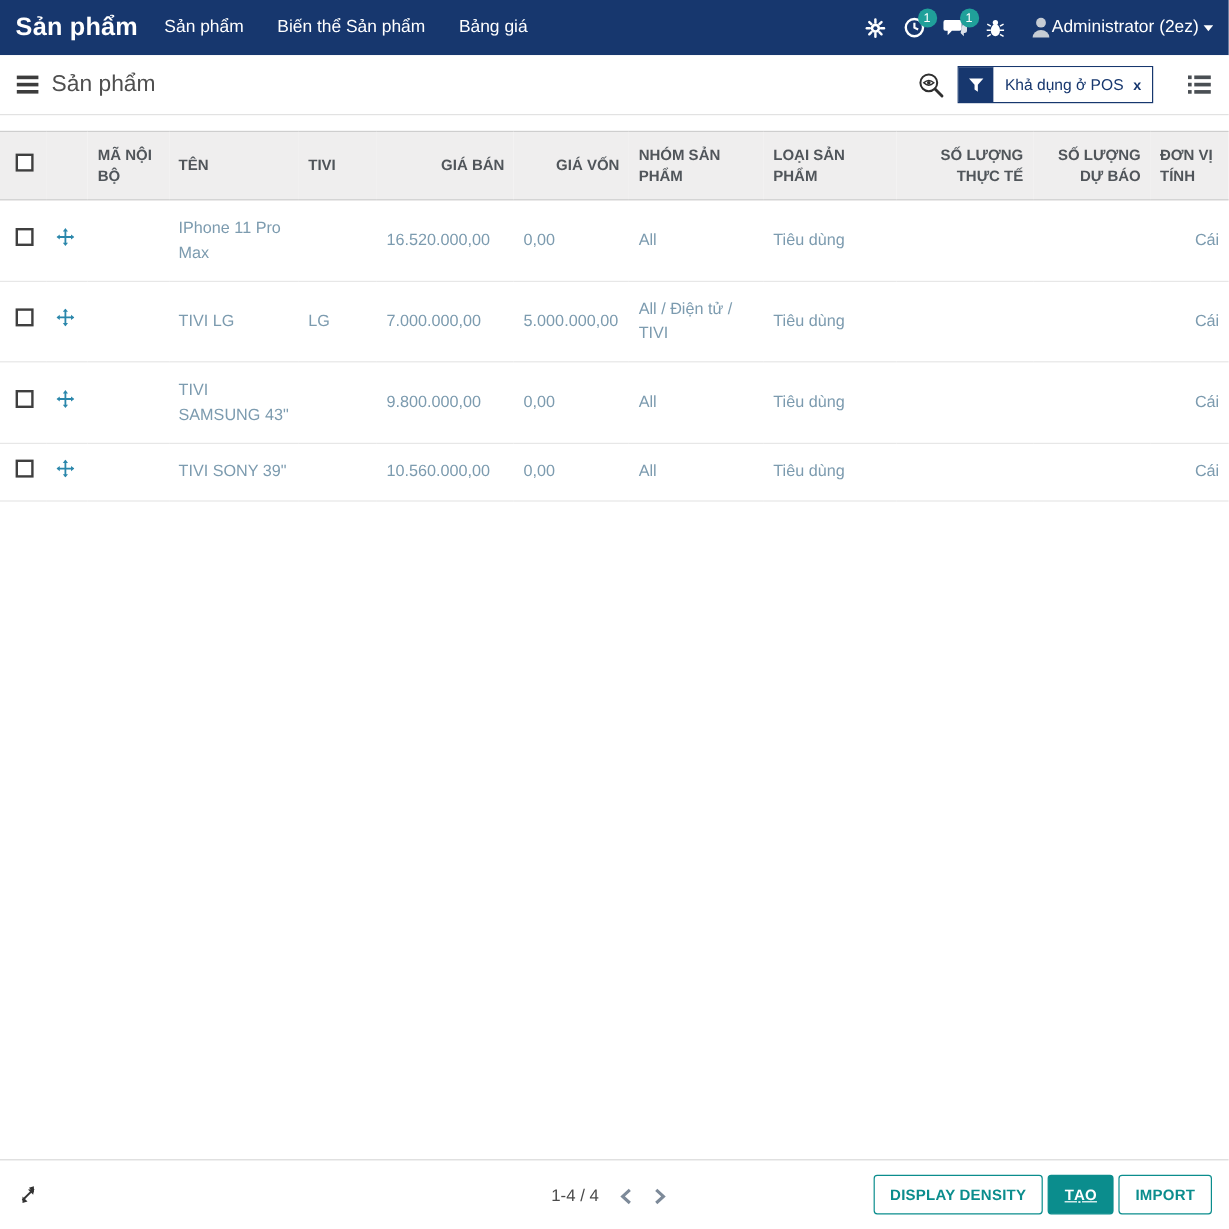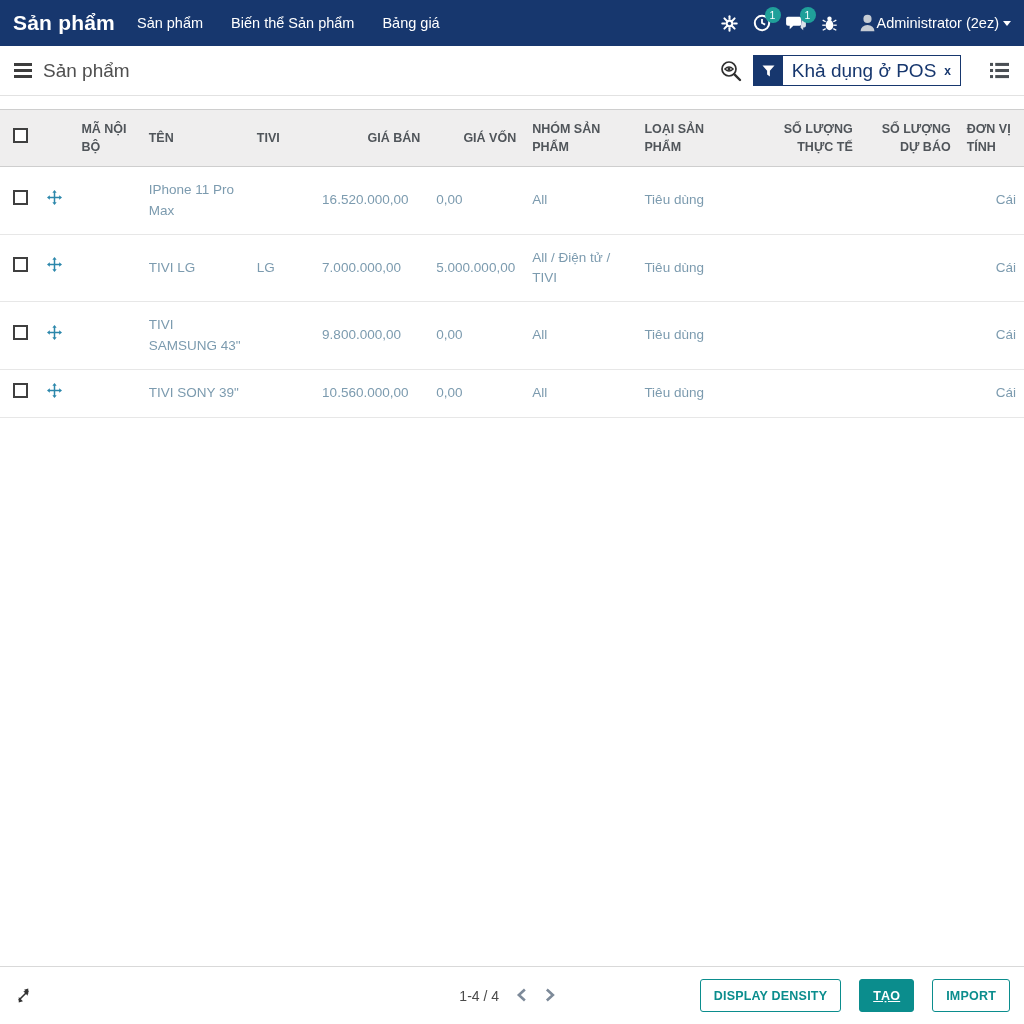--- a/index.html
+++ b/index.html
@@ -20,21 +20,21 @@
 
   
   .control-panel { height:50px; display:flex; align-items:center; padding:0 14px; border-bottom:1px solid #e2e2e2; background:#fff; }
   .burger { display:inline-flex; flex-direction:column; gap:3px; margin-right:11px; cursor:pointer; }
   .burger span { width:18px; height:3px; background:#3d3d3d; }
   .breadcrumb { font-size:19px; color:#4f4f4f; }
   .search-zone { margin-left:auto; display:flex; align-items:center; gap:10px; }
   .facet { display:flex; align-items:stretch; border:1px solid #17376e; height:31px; cursor:default; }
   .facet-icon { width:29px; background:#17376e; display:flex; align-items:center; justify-content:center; }
   .facet-body { display:flex; align-items:center; gap:8px; padding:0 9px; background:#fff; }
-  .facet-label { font-size:19px; color:#17376e; }
+  .facet-label { font-size:13px; color:#17376e; }
   .facet-x { font-size:12px; font-weight:bold; color:#17376e; cursor:pointer; }
   .search-input-wrap { display:flex; align-items:center; }
   .text-caret { width:1px; height:19px; background:#555; }
   .search-input { border:none; outline:none; font-size:14px; width:255px; color:#333; font-family:"Liberation Sans", sans-serif; }
   .search-input::placeholder { color:#6d6d6d; }
   .view-switch { margin-left:18px; cursor:pointer; display:flex; }
 
   
   .table-wrap { margin-top:13px;border-radius:13px; }
   table { width:100%; border-collapse:collapse; table-layout:fixed; }
@@ -46,24 +46,24 @@
   td.uom-cell { text-align:right; }
   .cb { width:15px; height:15px; border:2px solid #3f3f3f; background:#fff; display:inline-block; cursor:pointer; }
   .th-cb { padding-left:13px; }
   col.c-check{width:38px} col.c-handle{width:34px} col.c-code{width:66px} col.c-name{width:106px}
   col.c-brand{width:64px} col.c-sale{width:112px} col.c-cost{width:94px} col.c-cat{width:110px}
   col.c-type{width:108px} col.c-qty1{width:112px} col.c-qty2{width:96px} col.c-uom{width:64px}
 
   
   .footer { position:absolute; left:0; right:0; bottom:0; height:58px; border-top:1px solid #d9d9d9; background:#fff;
     display:flex; align-items:center; padding:0 14px; }
-  .pager { position:absolute; left:50%; transform:translateX(-55%); display:flex; align-items:flex-start; gap:17px; }
+  .pager { position:absolute; left:50%; transform:translateX(-55%); display:flex; align-items:flex-end; gap:17px; }
   .pager-count { font-size:14px; color:#4a4a4a; }
   .pager-arrow { cursor:pointer; display:flex; }
-  .footer-buttons { margin-left:auto; display:flex; gap:18px; }
+  .footer-buttons { margin-left:auto; display:flex; gap:4px; }
   .btn { height:33px; padding:0 13px; font-size:12.5px; font-weight:bold; font-family:"Liberation Sans", sans-serif;
     border:1px solid #0b8d8d; background:#fff; color:#0b8d8d; border-radius:3px; cursor:pointer; letter-spacing:.2px; }
   .btn.primary { background:#0b8d8d; color:#fff;text-decoration:underline; }
   .expand-btn { cursor:pointer; display:flex; }
 </style>
 </head>
 <body>
 
 <div class="page">
 

